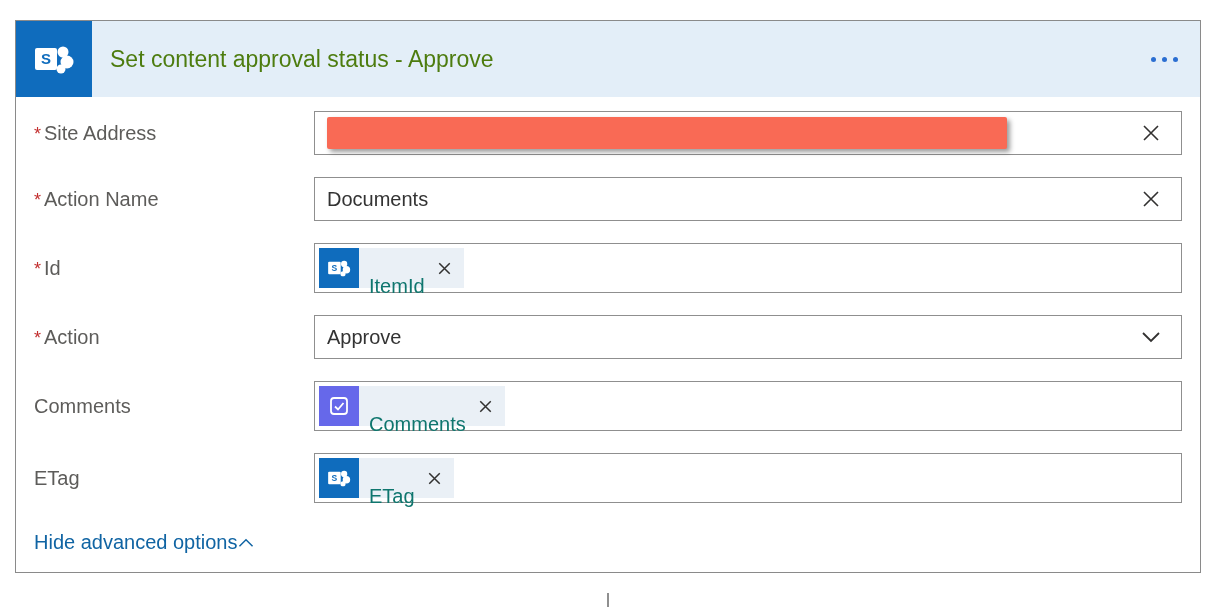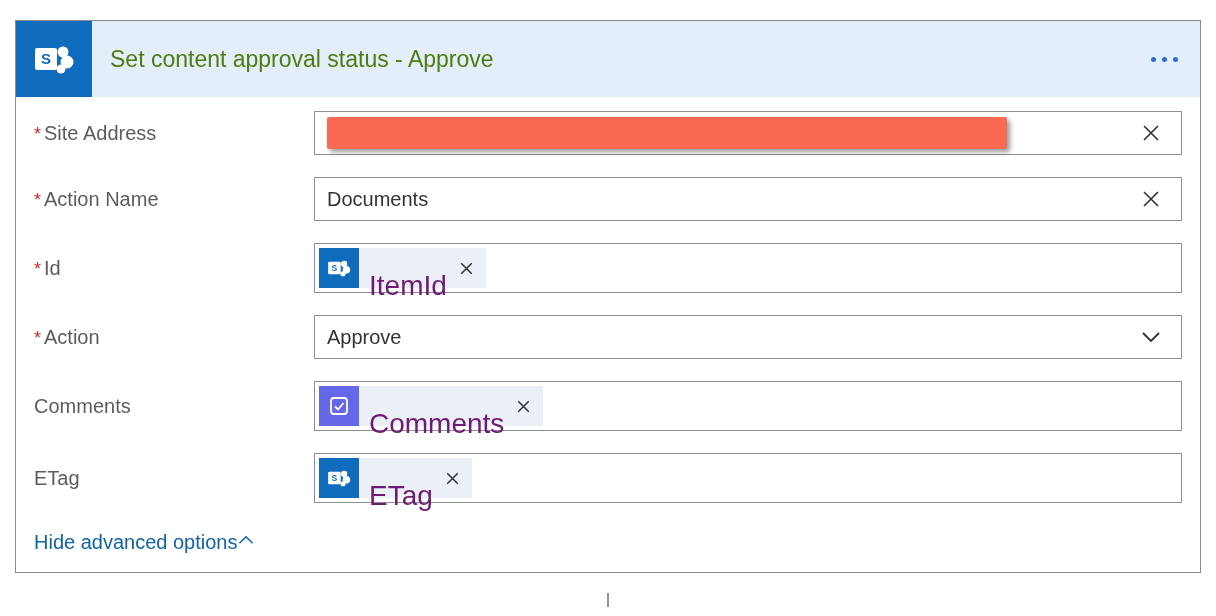--- a/index.html
+++ b/index.html
@@ -126,33 +126,34 @@
     width: 40px;
     height: 40px;
     display: flex;
     align-items: center;
     justify-content: center;
     flex-shrink: 0;
   }
   .token-icon.sp { background: #0f6cbd; }
   .token-icon.approval { background: #6668ea; }
   .token-label {
-    font-size: 28px;
-    color: #701a75;
+    font-size: 20px;
+    color: #0f766e;
     padding: 0 10px 0 10px;
     margin-top: 36px;
   }
   .token-remove {
     padding: 0 12px 0 2px;
     cursor: pointer;
     display: flex;
     align-items: center;
   }
   .adv-toggle {
     display: inline-flex;
+    align-items: center;
     font-size: 20px;
     color: #1064a3;
     cursor: pointer;
     padding: 6px 0 8px 0;
   }
   .chev-up {
     display: inline-block;
   }
   .connector-stub {
     width: 2px;

